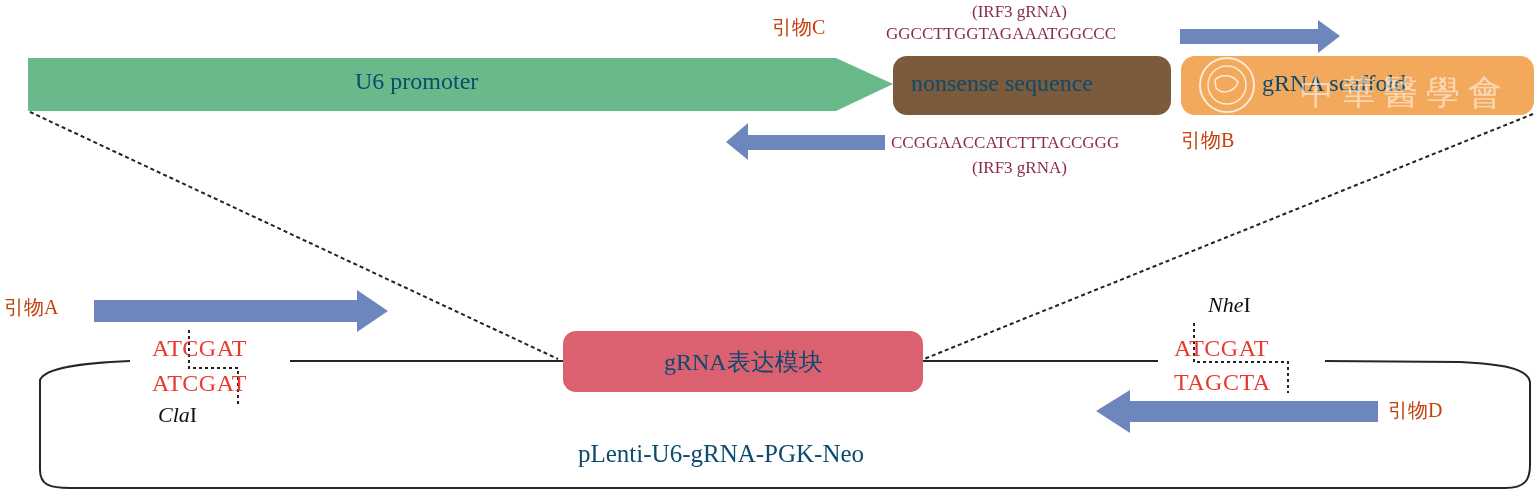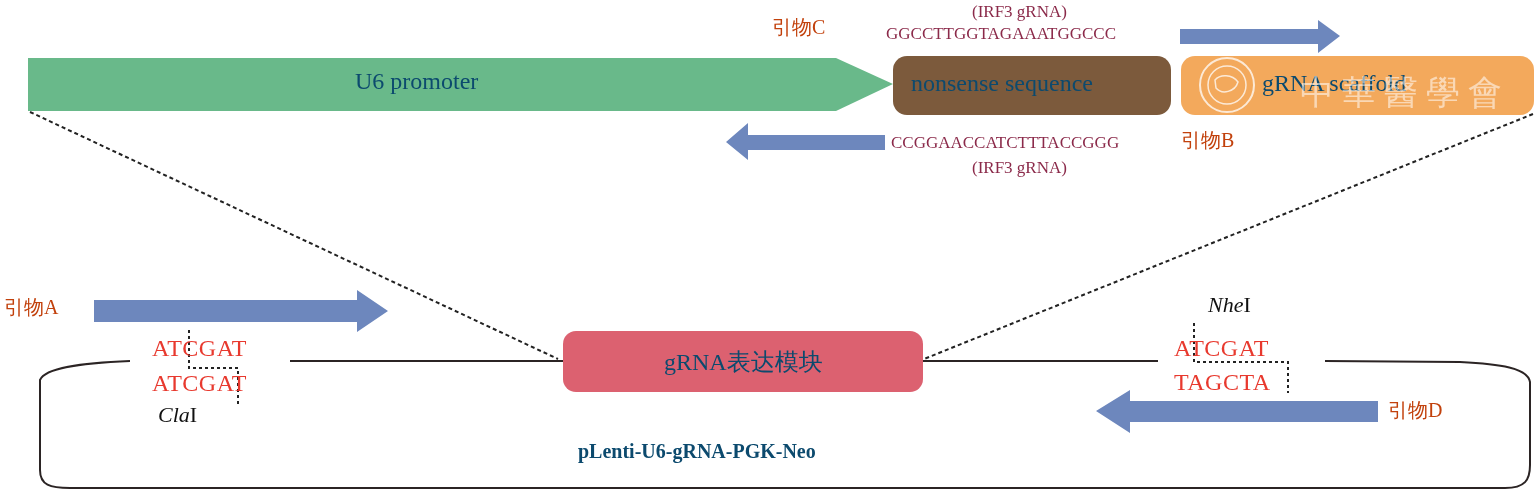--- a/index.html
+++ b/index.html
@@ -77,13 +77,13 @@
 
 <div class="abs enzyme" style="left:1208px; top:292px;">
   <i>Nhe</i><span>I</span>
 </div>
 <div class="abs site" style="left:1174px; top:333px;">ATCGAT</div>
 <div class="abs site" style="left:1174px; top:367px;">TAGCTA</div>
 
 <div class="abs primer" style="left:1388px; top:397px;">引物D</div>
 
 <div class="abs box-label" style="left:624px; top:346px;margin-left:40px;">gRNA表达模块</div>
-<div class="abs box-label" style="left:578px; top:440px; font-size:20px;font-weight:bold;">pLenti-U6-gRNA-PGK-Neo</div>
+<div class="abs box-label" style="left:578px; top:440px; font-size:25px;">pLenti-U6-gRNA-PGK-Neo</div>
 
 </body></html>

